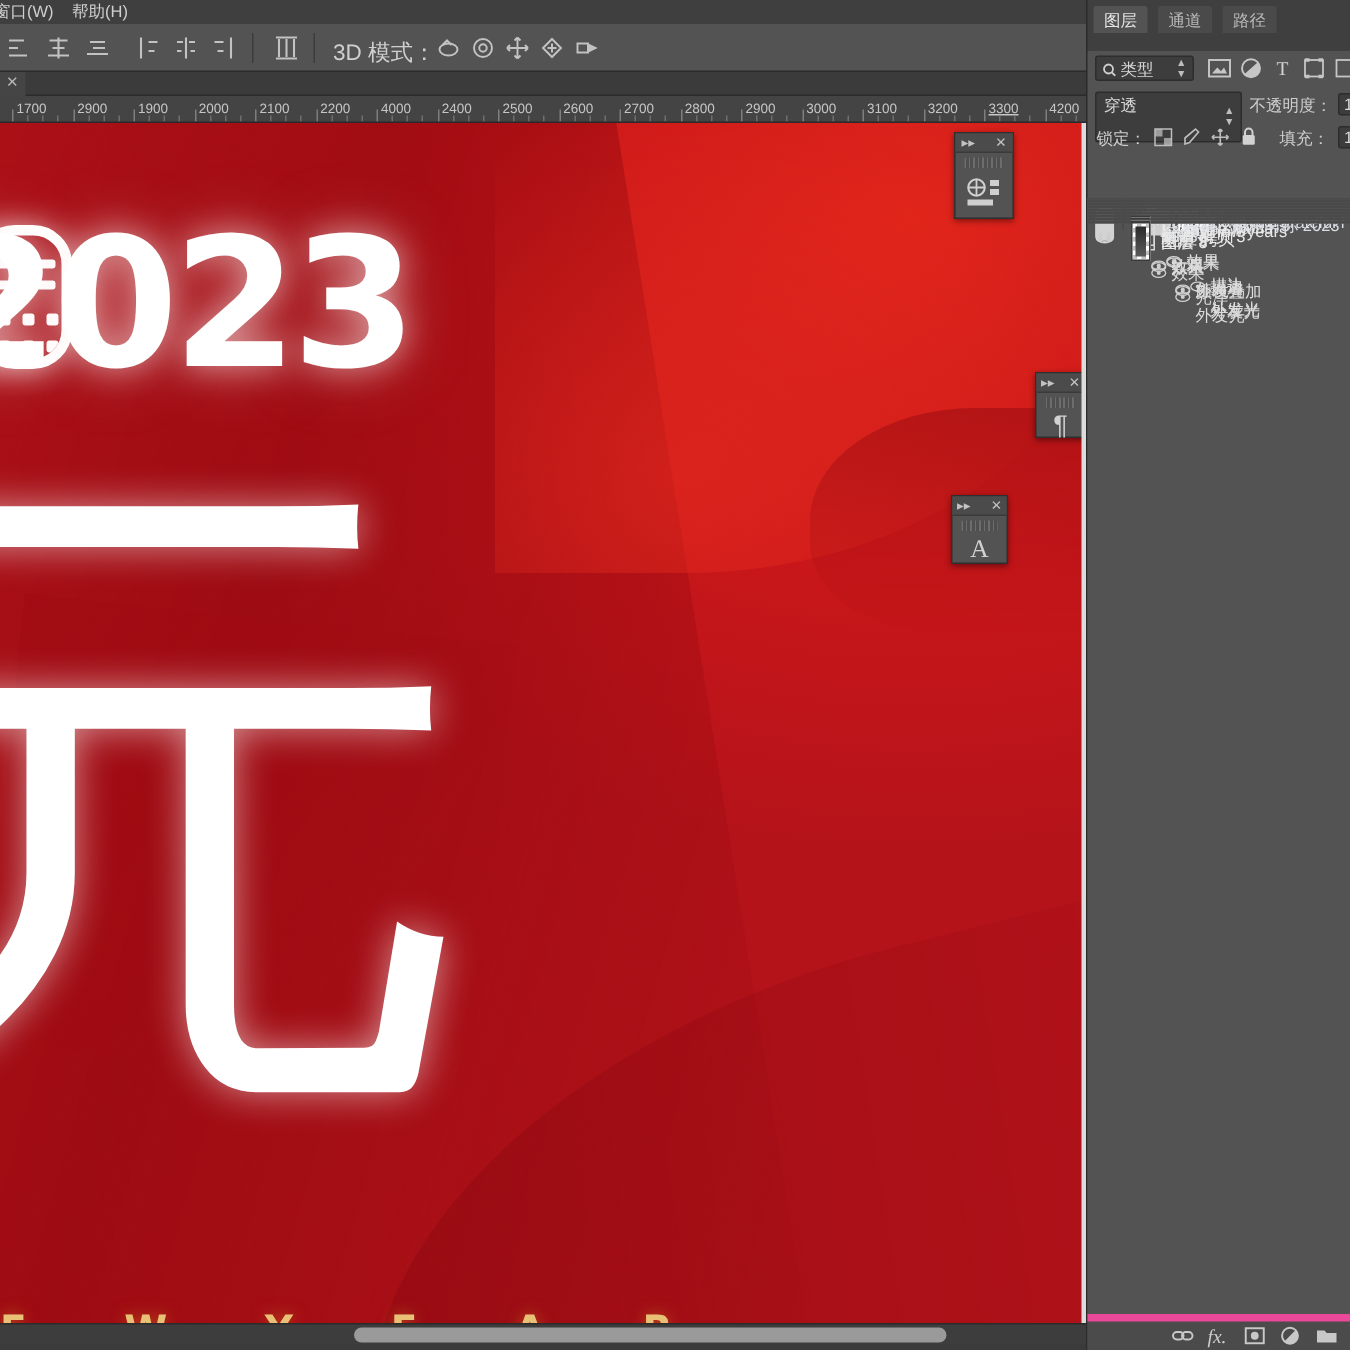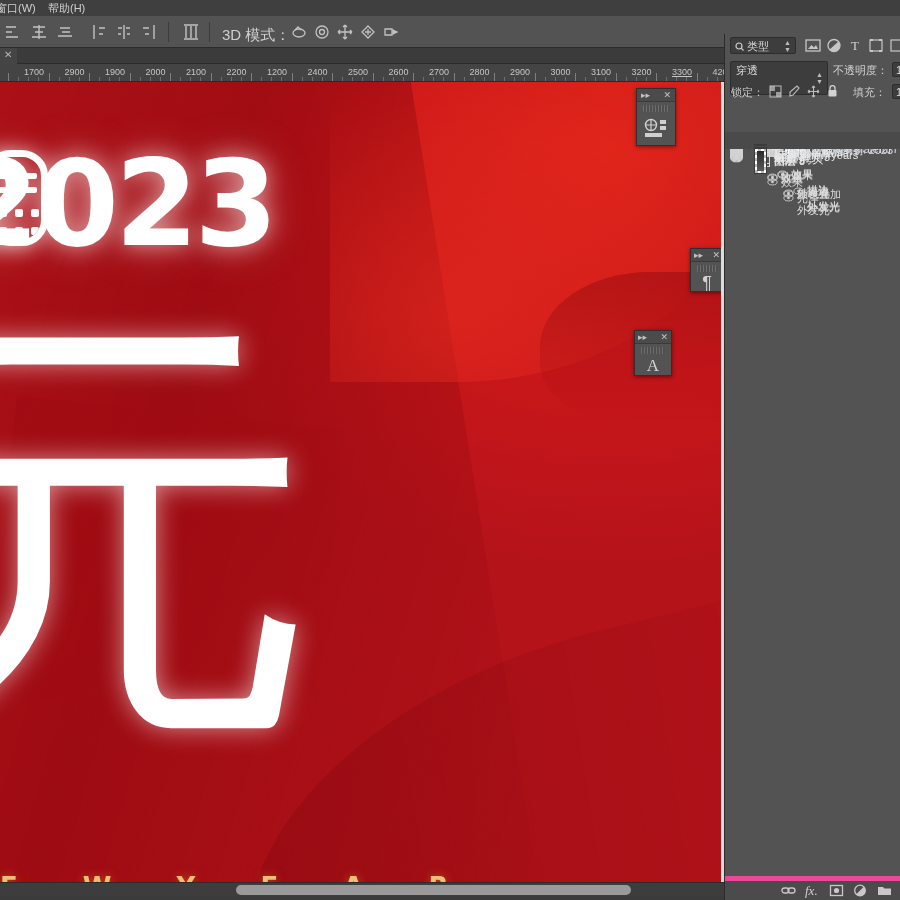--- a/index.html
+++ b/index.html
@@ -8,21 +8,21 @@
     width: 900px; height: 900px;
     overflow: hidden;
     background: #535353;
     font-family: "Liberation Sans", sans-serif;
     -webkit-font-smoothing: antialiased;
   }
   #app { position: relative; width: 900px; height: 900px; }
 
   
   .menubar {
-    position: absolute; left: 0; top: 0; width: 900px; height: 16px;
+    position: absolute; left: 0; top: 0; width: 808px; height: 16px;
     background: #3f3f3f; color: #c9c9c9; font-size: 11px;
   }
   .menuitem {
     position: absolute; top: 1px; white-space: nowrap;
     color: #cfcfcf; font-size: 11px; line-height: 14px;
   }
 
   
   .optionsbar {
     position: absolute; left: 0; top: 16px; width: 900px; height: 32px;
@@ -56,21 +56,20 @@
   .ruler {
     position: absolute; left: 0; top: 64px; width: 724px; height: 18px;
     background: #444444; border-bottom: 1px solid #2a2a2a;
     overflow: hidden;
   }
   .rtick { position: absolute; bottom: 0; width: 1px; height: 8px; background: #7e7e7e; }
   .rtickm { position: absolute; bottom: 0; width: 1px; height: 4px; background: #6e6e6e; }
   .rlbl {
     position: absolute; top: 3px; font-size: 9px; color: #c6c6c6;
     font-family: "Liberation Sans", sans-serif;
-    margin-left: 13px;
   }
 
   
   .canvas-wrap {
     position: absolute; left: 0; top: 82px; width: 724px; height: 800px;
     overflow: hidden; background: #c0161a;
   }
   .canvas-art { position: absolute; left: 0; top: 0; width: 724px; height: 800px; }
 
   
@@ -462,21 +461,21 @@
       <div class="rlbl" style="left: 173px;">2100</div>
       <div class="rtickm" style="left: 180.125px;"></div>
       <div class="rtickm" style="left: 190.25px;"></div>
       <div class="rtickm" style="left: 200.375px;"></div>
       <div class="rtick" style="left: 210.5px;"></div>
       <div class="rlbl" style="left: 213.5px;">2200</div>
       <div class="rtickm" style="left: 220.625px;"></div>
       <div class="rtickm" style="left: 230.75px;"></div>
       <div class="rtickm" style="left: 240.875px;"></div>
       <div class="rtick" style="left: 251px;"></div>
-      <div class="rlbl" style="left: 254px;">1200</div>
+      <div class="rlbl" style="left: 254px;">4000</div>
       <div class="rtickm" style="left: 261.125px;"></div>
       <div class="rtickm" style="left: 271.25px;"></div>
       <div class="rtickm" style="left: 281.375px;"></div>
       <div class="rtick" style="left: 291.5px;"></div>
       <div class="rlbl" style="left: 294.5px;">2400</div>
       <div class="rtickm" style="left: 301.625px;"></div>
       <div class="rtickm" style="left: 311.75px;"></div>
       <div class="rtickm" style="left: 321.875px;"></div>
       <div class="rtick" style="left: 332px;"></div>
       <div class="rlbl" style="left: 335px;">2500</div>
@@ -589,20 +588,27 @@
     </div>
 
     <div class="canvas-edge"></div>
   </div>
 
   <div class="hscroll">
     <div class="hthumb"></div>
   </div>
   <div class="statusbar"></div>
 
+  <div class="panel-top">
+    <div class="ptabs">
+      <div class="ptab active" style="left:4px;">图层</div>
+      <div class="ptab" style="left:47px;">通道</div>
+      <div class="ptab" style="left:90px;">路径</div>
+    </div>
+  </div>
 
   <div class="panel">
 
     <div class="filterrow">
       <div class="combo" style="left:5px; top:3px; width:66px; height:17px;">
         <svg style="position:absolute;left:4px;top:4px;" width="9" height="9" viewBox="0 0 9 9">
           <circle cx="4" cy="4" r="3" fill="none" stroke="#cfcfcf" stroke-width="1.2"></circle>
           <path d="M6.2 6.2L8.5 8.5" stroke="#cfcfcf" stroke-width="1.2"></path>
         </svg>
         <span style="position:absolute;left:16px;top:1px;font-size:11px;">类型</span>

